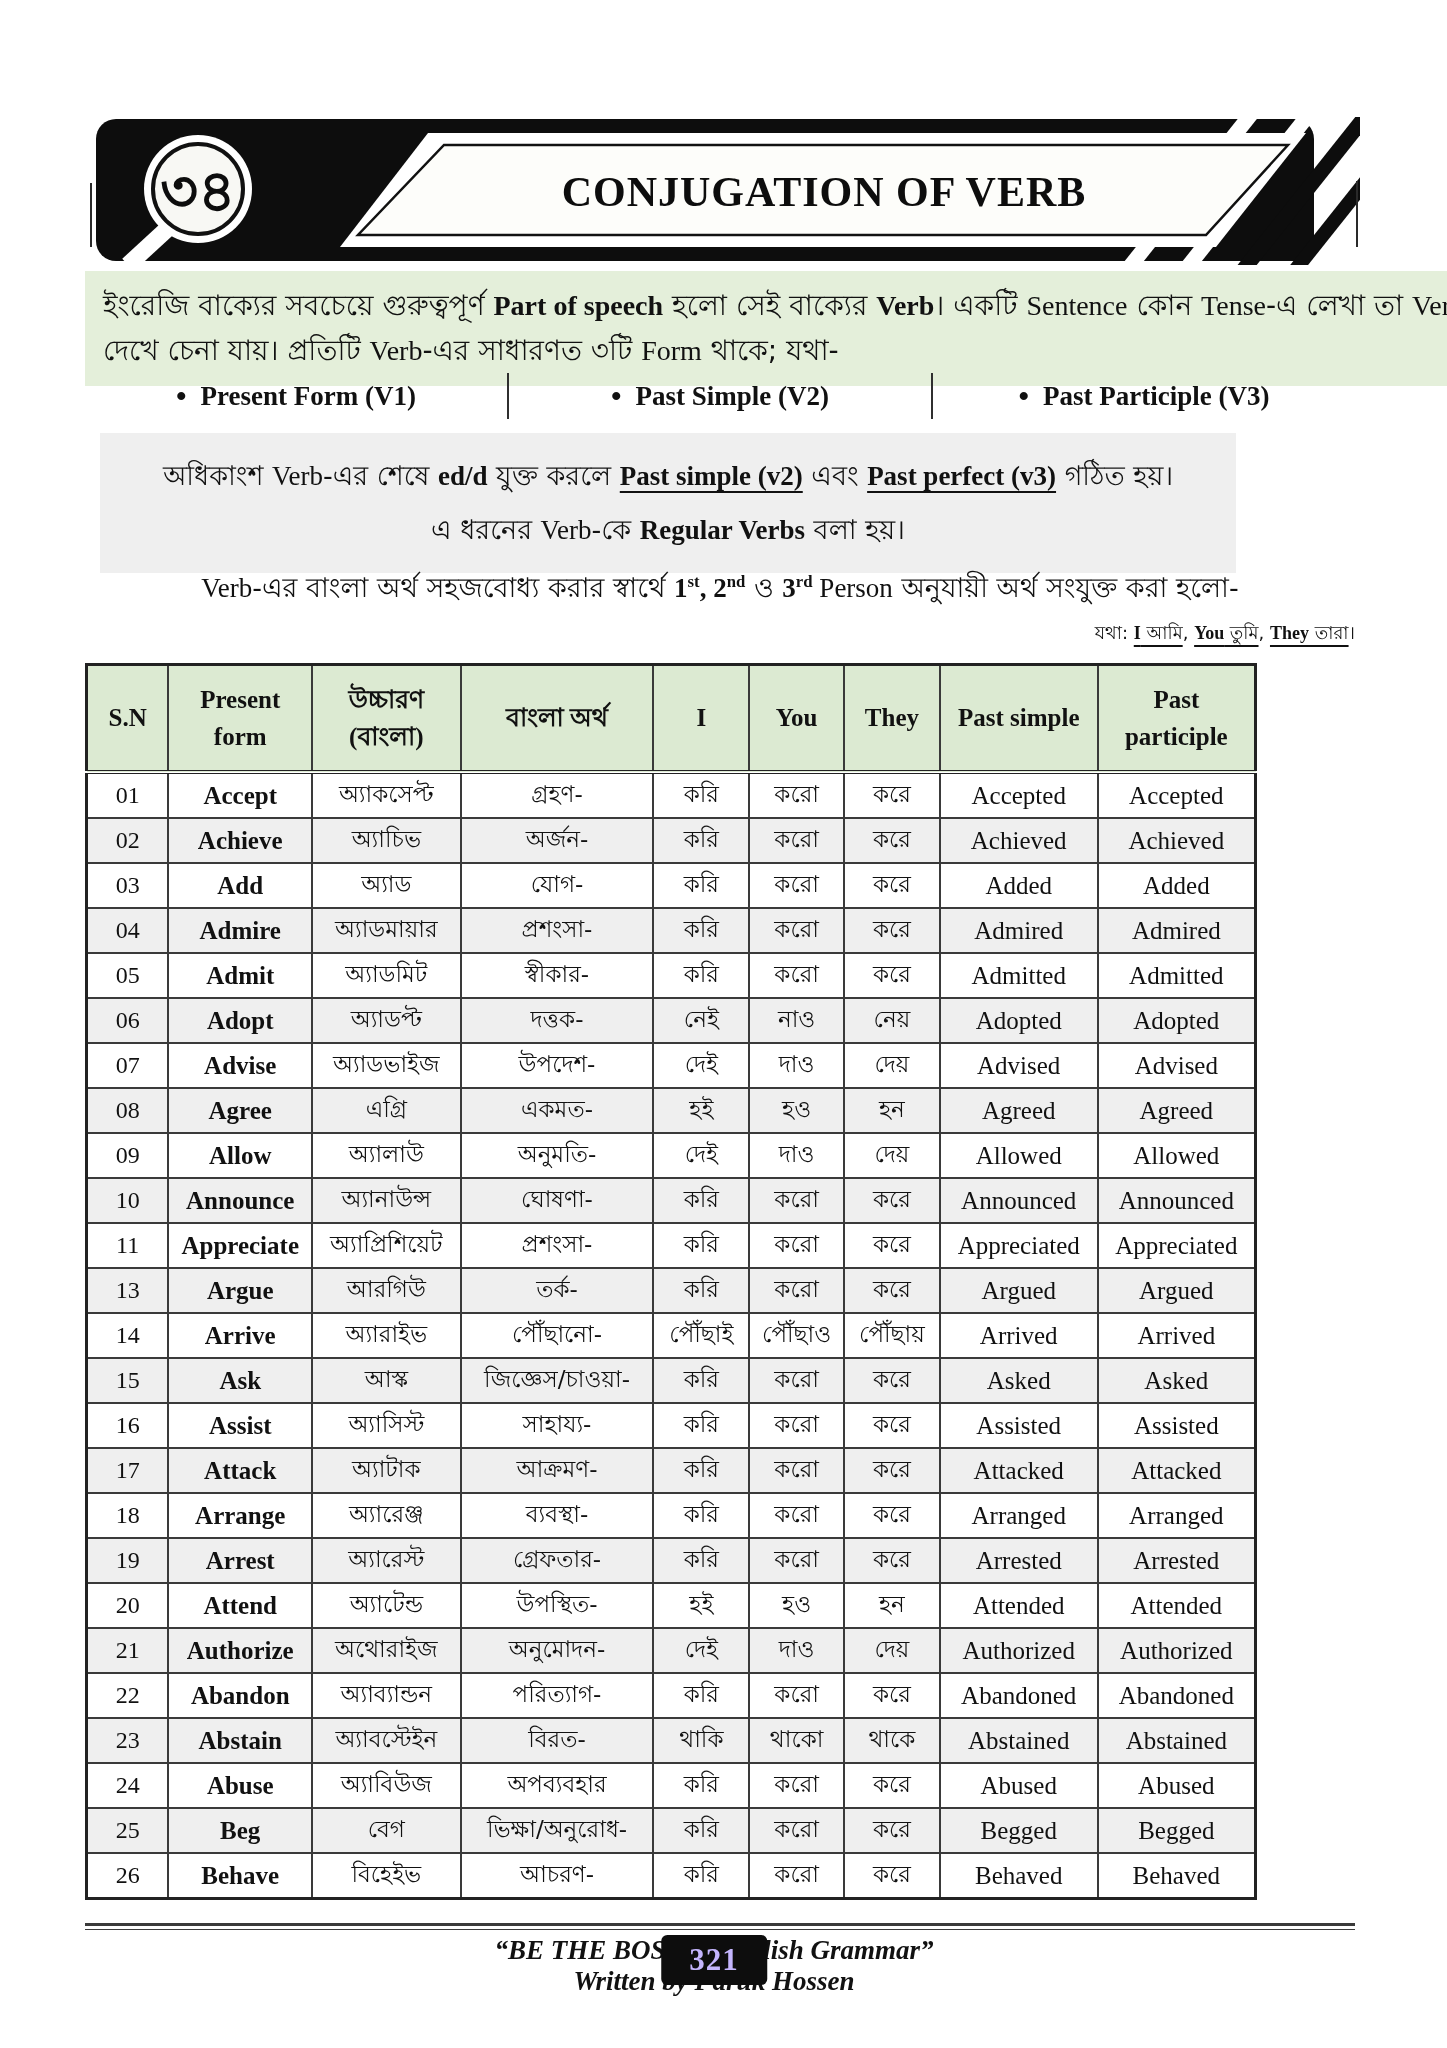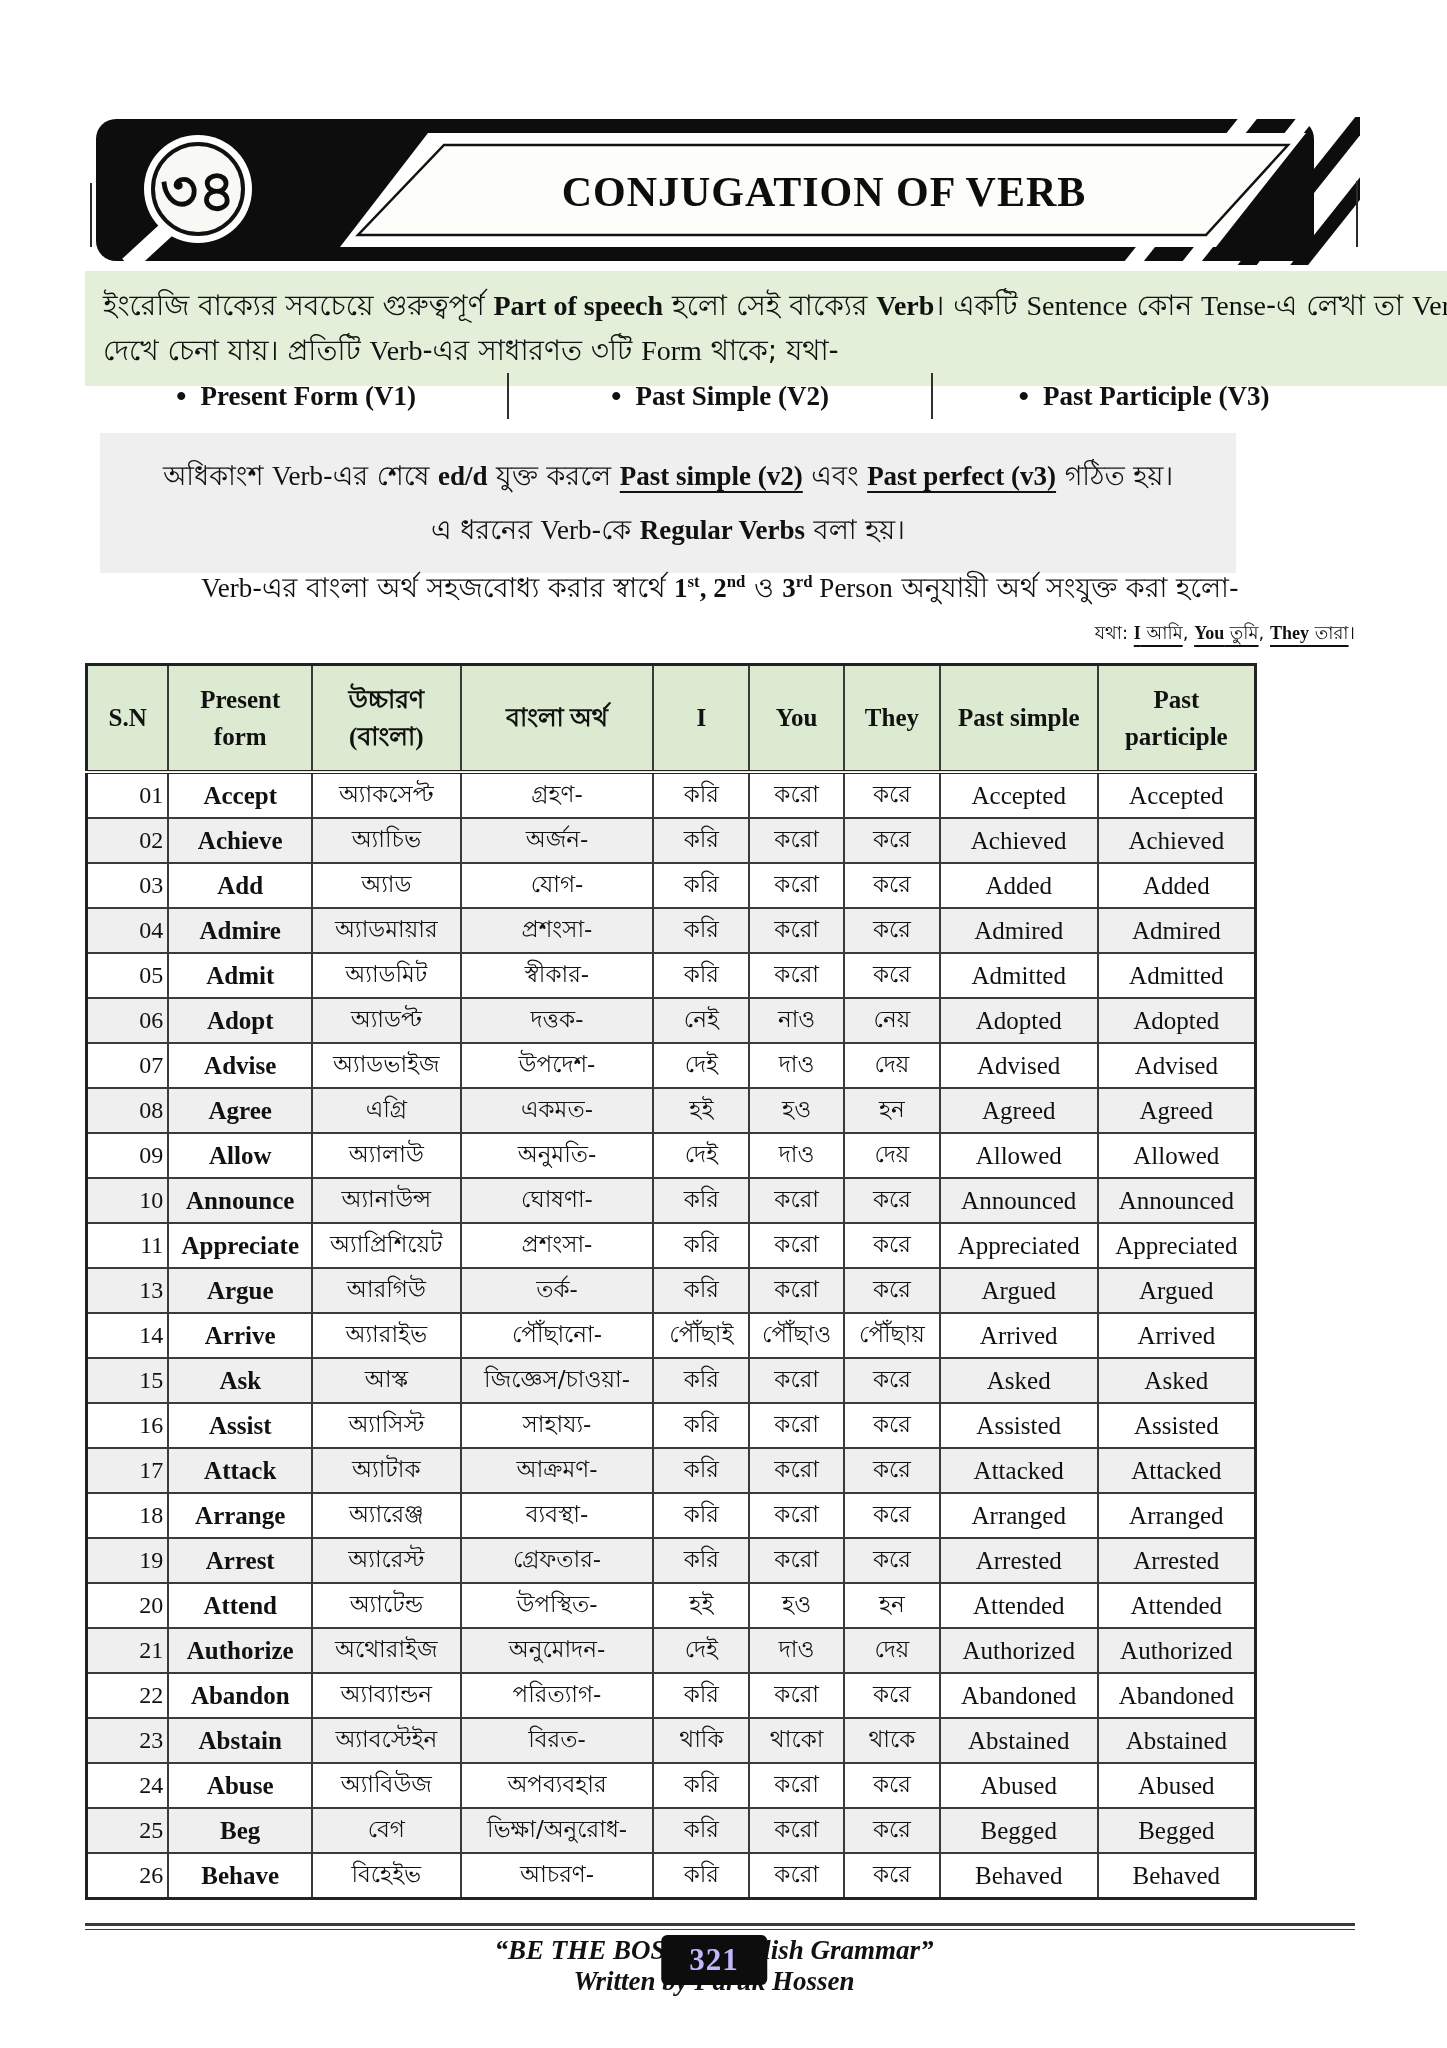--- a/index.html
+++ b/index.html
@@ -50,21 +50,21 @@
   #verb-table th{
     background:#dcead2;border:2px solid #3a3a3a;border-bottom:4px double #222;
     font-size:25px;font-weight:bold;height:104px;padding:0 4px;
     font-family:"Liberation Serif","DejaVu Sans",serif;line-height:1.5;
   }
   #verb-table td{
     border:2px solid #3a3a3a;height:43px;text-align:center;
     font-size:23px;padding:0 4px;overflow:hidden;white-space:nowrap;
   }
   #verb-table tbody tr:nth-child(even) td{background:#efefef;}
-  #verb-table td.c0{font-family:"Liberation Serif",serif;font-size:24px;text-align:right;}
+  #verb-table td.c0{font-family:"Liberation Serif",serif;font-size:24px;}
   #verb-table td.c1{font-family:"Liberation Serif",serif;font-weight:bold;font-size:25px;}
   #verb-table td.c7,#verb-table td.c8{font-family:"Liberation Serif",serif;font-size:25px;}
 
   
   #footer-rule{left:85px;top:1890px;width:1270px;height:3px;border-top:3px solid #3a3a3a;border-bottom:1px solid #3a3a3a;}
   #footer{
     left:79px;top:1902px;width:1270px;height:56px;display:flex;align-items:center;justify-content:space-between;
     font-family:"Liberation Serif",serif;font-style:italic;font-weight:bold;font-size:27px;flex-direction:column;
   }
   #page-badge{

